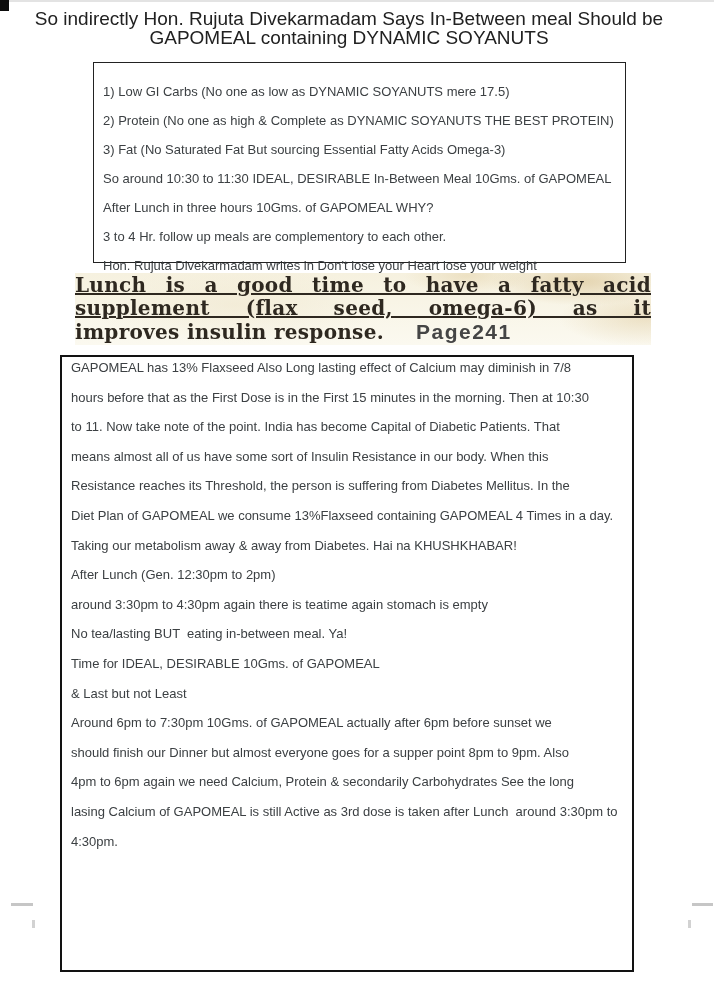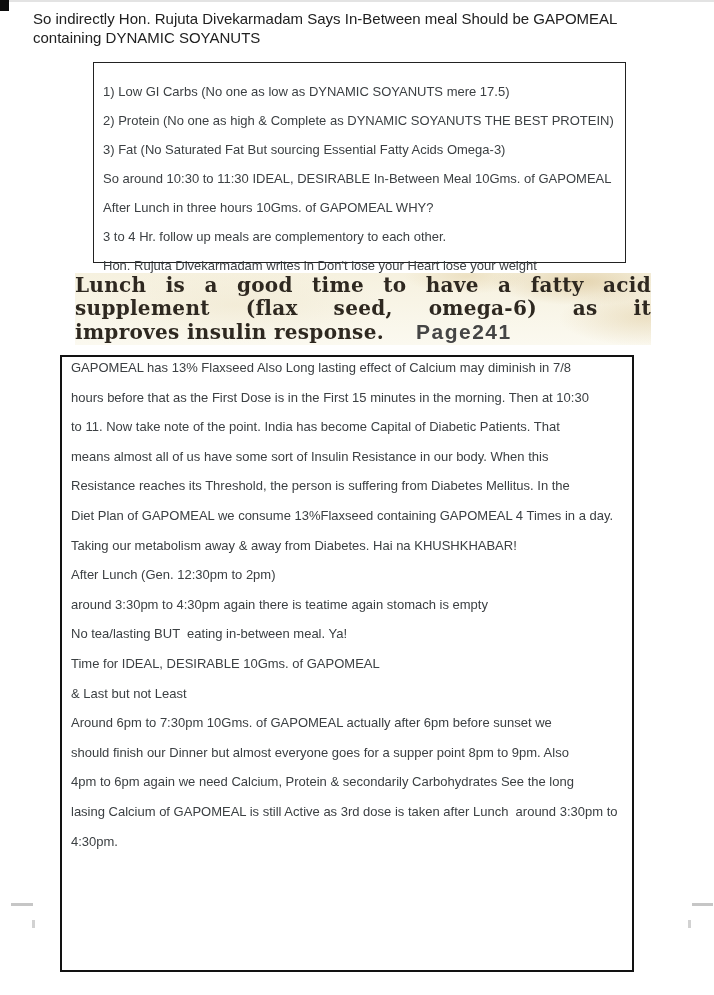--- a/index.html
+++ b/index.html
@@ -8,21 +8,21 @@
     width:714px;height:995px;
     background:#ffffff;
     overflow:hidden;
     font-family:"Liberation Sans", sans-serif;
     color:#3c4043;
   }
   .top-edge{position:absolute;left:0;top:0;width:714px;height:2px;background:#e3e3e3;}
   .corner-mark{position:absolute;left:0;top:0;width:9px;height:11px;background:#0c0c0c;}
   .title{
     position:absolute;left:33px;top:9px;width:632px;
-    margin:0;font-size:15px;line-height:19px;font-weight:400;color:#212121;
+    margin:0;font-size:19px;line-height:19px;font-weight:400;color:#212121;text-align:center;
   }
   .summary-box{
     position:absolute;left:93px;top:62px;width:533px;height:201px;
     border:1px solid #222222;background:#ffffff;
     box-sizing:border-box;
     padding:14px 6px 0 9px;
   }
   .summary-box .line{
     font-size:13px;line-height:29px;white-space:pre-wrap;color:#3c4043;
   }
@@ -37,21 +37,21 @@
     padding-top:1px;
     box-sizing:border-box;
   }
   .scan-line{
     font-family:"DejaVu Serif", serif;
     font-weight:700;
     font-size:20px;line-height:23px;
     color:#2e2820;
     letter-spacing:0.3px;
   }
-  .scan-line.justify{text-align:justify;text-align-last:justify;}
+  .scan-line.justify{text-align:justify;text-align-last:justify;text-decoration:underline;}
   .page-ref{
     font-family:"Liberation Sans", sans-serif;
     font-weight:700;font-size:21px;color:#454545;
     letter-spacing:1.5px;margin-left:32px;
   }
   .detail-box{
     position:absolute;left:60px;top:355px;width:574px;height:617px;
     border:2px solid #121212;background:#ffffff;
     box-sizing:border-box;
     padding:0 6px 0 9px;

